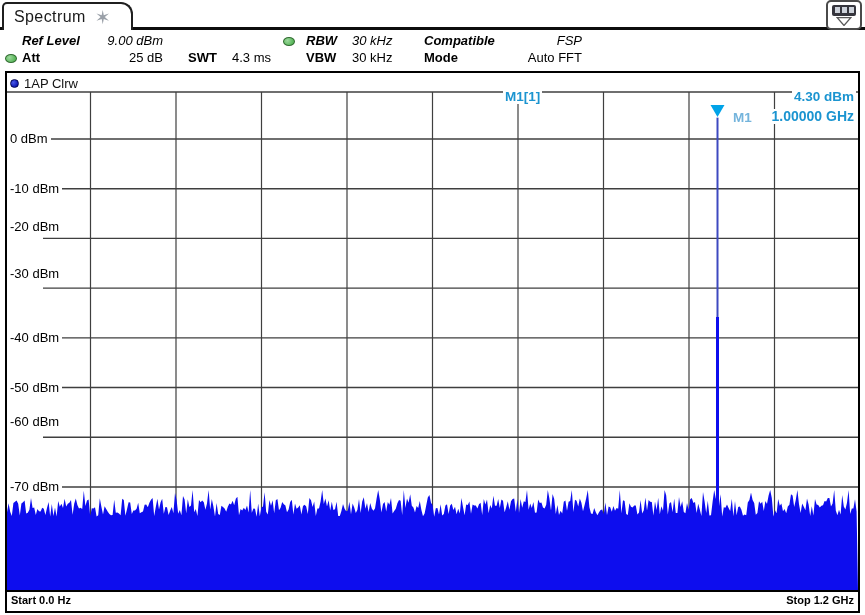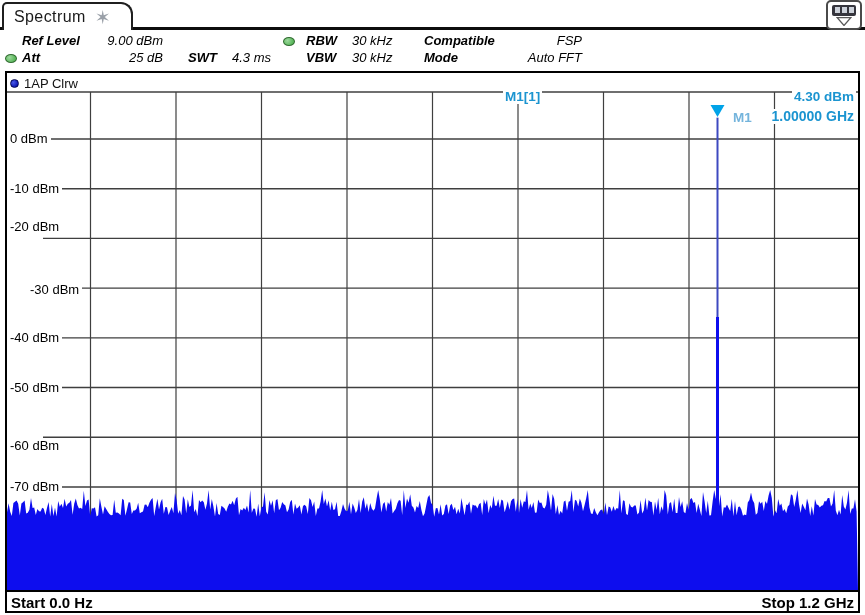--- a/index.html
+++ b/index.html
@@ -22,21 +22,21 @@
   .display-btn{position:absolute;right:3px;top:0;width:36px;height:30px;background:#fff;
        border:2px solid #4a4a4a;border-radius:5px;z-index:3;
        display:flex;flex-direction:column;align-items:center;justify-content:center;gap:1px;}
   .db-bar{width:24px;height:11px;background:#35353d;border-radius:2px;
        display:flex;align-items:center;justify-content:center;gap:2px;}
   .db-sq{width:5px;height:6px;background:#cdd2da;}
 
   
   .header{position:absolute;left:0;top:30px;width:865px;height:41px;font-size:13px;color:#000;}
   .hrow{position:absolute;left:0;width:865px;height:17px;}
-  .hrow.r1{top:3px;font-style:italic;} .hrow.r2{top:20px;font-style:italic;}
+  .hrow.r1{top:3px;font-style:italic;} .hrow.r2{top:20px;}
   .hspan{position:absolute;top:0;white-space:nowrap;}
   .hb{font-weight:bold;}
   .rnum{text-align:right;}
   .led{position:absolute;width:12px;height:9px;border-radius:50%;
        background:radial-gradient(circle at 35% 35%, #9ed89e, var(--led-green,#5bb85c) 70%);
        border:1px solid #2f6b2f;top:4px;}
 
   
   .diagram{position:absolute;left:5px;top:71px;width:855px;height:542px;
        border:2px solid var(--border-black,#000);background:#e5e5e5;}
@@ -48,21 +48,21 @@
   .trace-label{font-size:13px;color:#111;}
   .y-label{position:absolute;left:3px;font-size:13px;color:#000;background:#fff;
        padding:0 3px 0 0;line-height:16px;z-index:4;}
   .mk{position:absolute;background:#fff;padding:0 2px;line-height:15px;white-space:nowrap;z-index:6;}
   .mk-bold{font-weight:bold;font-size:13.5px;color:var(--marker-text,#1b94d0);}
   .mk-freq{font-weight:bold;font-size:14px;color:var(--marker-text,#1b94d0);}
   .mk-light{font-weight:bold;font-size:13.5px;color:var(--marker-text-light,#74b4dc);}
 
   
   .footer{position:absolute;left:0;bottom:0;width:851px;height:21px;border-top:2px solid #000;
-       background:#fff;font-weight:bold;font-size:15px;color:#000;}
+       background:#fff;font-weight:bold;font-size:11px;color:#000;}
   .f-start{position:absolute;left:4px;top:2px;}
   .f-pts{position:absolute;left:0;width:100%;text-align:center;top:2px;}
   .f-stop{position:absolute;right:4px;top:2px;}
 </style>
 </head>
 <body>
 
 <div class="screen">
 
   <div class="tabbar">
@@ -136,24 +136,24 @@
           <line x1="682" y1="19" x2="682" y2="517" stroke="#3f3f3f" stroke-width="1.2"></line>
           <line x1="767.5" y1="19" x2="767.5" y2="517" stroke="#3f3f3f" stroke-width="1.2"></line>
           <polygon points="0,517 0.0,439.2 1.6,430.3 3.2,438.7 4.8,443.1 6.4,430.1 8.0,428.8 9.6,427.6 11.2,430.7 12.8,442.5 14.4,430.6 16.0,429.3 17.6,427.6 19.2,440.6 20.8,439.8 22.4,436.7 24.0,424.9 25.6,435.1 27.2,434.6 28.8,441.9 30.4,436.0 32.0,438.2 33.6,438.4 35.2,434.7 36.8,435.7 38.4,442.0 40.0,434.9 41.6,429.1 43.2,443.5 44.8,431.1 46.4,442.9 48.0,434.5 49.6,443.5 51.2,428.1 52.8,433.8 54.4,430.8 56.0,434.9 57.6,425.7 59.2,433.4 60.8,430.8 62.4,429.8 64.0,427.0 65.6,441.8 67.2,430.7 68.8,425.4 70.4,432.0 72.0,435.6 73.6,434.7 75.2,436.1 76.8,417.8 78.4,433.0 80.0,427.5 81.6,426.6 83.2,442.9 84.8,435.2 86.4,435.4 88.0,434.2 89.6,443.5 91.2,442.3 92.8,425.2 94.4,433.7 96.0,441.5 97.6,433.2 99.2,436.1 100.8,438.8 102.4,441.1 104.0,442.2 105.6,442.0 107.2,426.8 108.8,439.8 110.4,439.5 112.0,440.4 113.6,442.3 115.2,425.8 116.8,427.1 118.4,442.8 120.0,436.2 121.6,429.3 123.2,429.6 124.8,441.1 126.4,437.4 128.0,437.4 129.6,435.7 131.2,429.8 132.8,440.3 134.4,439.2 136.0,438.5 137.6,431.7 139.2,431.6 140.8,434.2 142.4,429.7 144.0,426.8 145.6,425.1 147.2,443.0 148.8,433.9 150.4,425.7 152.0,436.4 153.6,429.2 155.2,425.8 156.8,440.8 158.4,434.1 160.0,434.3 161.6,441.9 163.2,437.4 164.8,434.1 166.4,440.2 168.0,420.0 169.6,427.1 171.2,440.7 172.8,436.9 174.4,442.3 176.0,423.1 177.6,426.5 179.2,440.3 180.8,426.3 182.4,434.0 184.0,432.5 185.6,417.0 187.2,439.2 188.8,436.0 190.4,443.1 192.0,427.1 193.6,429.2 195.2,427.5 196.8,429.3 198.4,436.7 200.0,430.6 201.6,417.0 203.2,436.5 204.8,426.1 206.4,433.5 208.0,443.4 209.6,430.0 211.2,441.0 212.8,442.1 214.4,432.8 216.0,433.9 217.6,435.6 219.2,438.8 220.8,433.7 222.4,430.4 224.0,431.5 225.6,427.8 227.2,432.2 228.8,425.7 230.4,423.8 232.0,442.3 233.6,436.1 235.2,437.6 236.8,434.8 238.4,437.1 240.0,432.6 241.6,439.4 243.2,417.0 244.8,439.8 246.4,435.4 248.0,435.8 249.6,443.7 251.2,430.6 252.8,443.3 254.4,434.5 256.0,433.5 257.6,419.2 259.2,438.7 260.8,441.4 262.4,427.1 264.0,432.8 265.6,427.3 267.2,440.3 268.8,427.2 270.4,426.1 272.0,437.2 273.6,434.8 275.2,428.9 276.8,431.3 278.4,432.5 280.0,439.3 281.6,436.6 283.2,429.1 284.8,426.7 286.4,441.5 288.0,430.6 289.6,435.8 291.2,434.5 292.8,432.2 294.4,441.4 296.0,433.0 297.6,431.8 299.2,433.5 300.8,441.1 302.4,425.0 304.0,427.2 305.6,434.0 307.2,428.4 308.8,443.1 310.4,435.6 312.0,435.6 313.6,428.4 315.2,417.0 316.8,431.0 318.4,425.6 320.0,433.4 321.6,427.3 323.2,437.5 324.8,428.7 326.4,437.0 328.0,436.2 329.6,428.8 331.2,443.0 332.8,443.0 334.4,438.0 336.0,430.9 337.6,435.7 339.2,438.2 340.8,437.4 342.4,428.8 344.0,441.2 345.6,430.4 347.2,434.4 348.8,440.1 350.4,436.8 352.0,426.1 353.6,439.9 355.2,428.6 356.8,424.2 358.4,435.7 360.0,430.1 361.6,439.1 363.2,429.9 364.8,435.6 366.4,437.7 368.0,435.4 369.6,425.6 371.2,417.0 372.8,426.3 374.4,439.6 376.0,431.1 377.6,428.9 379.2,438.4 380.8,428.9 382.4,431.7 384.0,425.0 385.6,440.5 387.2,438.0 388.8,435.7 390.4,430.2 392.0,427.1 393.6,427.7 395.2,442.1 396.8,417.0 398.4,435.1 400.0,425.5 401.6,429.7 403.2,421.2 404.8,432.8 406.4,434.4 408.0,439.5 409.6,432.9 411.2,435.1 412.8,427.9 414.4,437.1 416.0,443.3 417.6,440.6 419.2,432.5 420.8,424.6 422.4,422.0 424.0,429.8 425.6,432.3 427.2,443.8 428.8,435.3 430.4,435.0 432.0,441.6 433.6,431.3 435.2,442.6 436.8,440.9 438.4,432.5 440.0,431.3 441.6,441.1 443.2,432.4 444.8,430.7 446.4,437.1 448.0,433.8 449.6,441.3 451.2,435.8 452.8,440.4 454.4,425.0 456.0,433.9 457.6,442.2 459.2,431.6 460.8,432.1 462.4,428.5 464.0,440.8 465.6,431.6 467.2,432.4 468.8,432.4 470.4,435.6 472.0,431.3 473.6,429.8 475.2,442.0 476.8,426.0 478.4,431.6 480.0,426.6 481.6,440.3 483.2,431.9 484.8,435.5 486.4,422.8 488.0,432.8 489.6,432.7 491.2,425.9 492.8,435.1 494.4,426.5 496.0,427.8 497.6,439.3 499.2,434.3 500.8,428.2 502.4,436.7 504.0,428.3 505.6,426.0 507.2,425.4 508.8,438.7 510.4,426.0 512.0,440.0 513.6,425.9 515.2,434.7 516.8,428.3 518.4,428.9 520.0,417.0 521.6,436.7 523.2,430.6 524.8,434.9 526.4,429.1 528.0,439.7 529.6,439.5 531.2,426.5 532.8,430.1 534.4,429.4 536.0,434.5 537.6,435.4 539.2,431.8 540.8,417.0 542.4,425.4 544.0,437.6 545.6,421.0 547.2,425.9 548.8,441.0 550.4,432.0 552.0,441.9 553.6,437.7 555.2,440.6 556.8,428.8 558.4,427.6 560.0,437.8 561.6,428.7 563.2,427.9 564.8,417.0 566.4,439.0 568.0,426.8 569.6,427.8 571.2,433.4 572.8,425.4 574.4,429.8 576.0,438.2 577.6,432.0 579.2,425.3 580.8,417.0 582.4,434.2 584.0,440.6 585.6,441.0 587.2,435.0 588.8,439.2 590.4,442.3 592.0,439.3 593.6,436.9 595.2,436.6 596.8,441.2 598.4,429.6 600.0,442.1 601.6,433.6 603.2,434.3 604.8,438.8 606.4,432.9 608.0,437.8 609.6,435.1 611.2,435.8 612.8,417.0 614.4,440.3 616.0,427.3 617.6,428.0 619.2,441.0 620.8,441.9 622.4,430.3 624.0,433.8 625.6,434.6 627.2,432.6 628.8,432.5 630.4,441.6 632.0,439.5 633.6,427.0 635.2,440.6 636.8,437.2 638.4,424.6 640.0,437.5 641.6,426.9 643.2,428.8 644.8,428.9 646.4,442.6 648.0,428.4 649.6,437.0 651.2,424.8 652.8,441.2 654.4,433.2 656.0,437.8 657.6,417.0 659.2,422.6 660.8,441.4 662.4,430.4 664.0,428.9 665.6,439.3 667.2,425.6 668.8,440.0 670.4,439.9 672.0,424.0 673.6,433.9 675.2,428.2 676.8,438.9 678.4,440.2 680.0,429.9 681.6,436.7 683.2,426.2 684.8,425.1 686.4,430.0 688.0,428.9 689.6,440.1 691.2,430.8 692.8,436.4 694.4,443.0 696.0,419.0 697.6,428.5 699.2,440.1 700.8,427.8 702.4,442.4 704.0,442.2 705.6,428.7 707.2,417.0 708.8,425.5 710.4,426.2 712.0,433.2 713.6,421.3 715.2,443.6 716.8,434.2 718.4,434.7 720.0,431.6 721.6,435.1 723.2,437.9 724.8,425.8 726.4,443.2 728.0,428.0 729.6,442.3 731.2,434.0 732.8,433.4 734.4,436.8 736.0,442.8 737.6,441.5 739.2,442.2 740.8,429.6 742.4,426.9 744.0,419.5 745.6,426.9 747.2,430.0 748.8,441.8 750.4,440.0 752.0,428.2 753.6,430.8 755.2,428.7 756.8,438.0 758.4,428.1 760.0,430.9 761.6,422.5 763.2,417.0 764.8,424.9 766.4,443.4 768.0,437.3 769.6,440.2 771.2,426.0 772.8,432.8 774.4,430.5 776.0,438.3 777.6,435.9 779.2,440.3 780.8,433.6 782.4,431.8 784.0,421.3 785.6,422.5 787.2,434.0 788.8,426.8 790.4,417.0 792.0,431.3 793.6,440.0 795.2,430.5 796.8,433.8 798.4,437.2 800.0,425.4 801.6,431.6 803.2,442.9 804.8,433.2 806.4,442.6 808.0,425.9 809.6,431.4 811.2,432.0 812.8,434.6 814.4,432.7 816.0,432.3 817.6,427.9 819.2,428.4 820.8,424.9 822.4,424.9 824.0,433.6 825.6,430.4 827.2,417.0 828.8,437.6 830.4,442.3 832.0,436.7 833.6,441.4 835.2,421.9 836.8,433.6 838.4,436.5 840.0,429.8 841.6,417.0 843.2,441.1 844.8,435.6 846.4,435.4 848.0,426.2 849.6,438.6 851,517" fill="#0d0dee" stroke="none"></polygon>
           <line x1="710.5" y1="44.624700000000004" x2="710.5" y2="245" stroke="#3d49c0" stroke-width="2"></line>
           <line x1="710.5" y1="244" x2="710.5" y2="441" stroke="#0d0dee" stroke-width="3"></line>
           <polygon points="703.5,32.0247 717.5,32.0247 710.5,44.0247" fill="#00a3e8"></polygon>
         </svg>
         <span class="y-label" style="top: 58px;">0 dBm</span>
         <span class="y-label" style="top: 107.71px;">-10 dBm</span>
         <span class="y-label" style="top: 146px;">-20 dBm</span>
-        <span class="y-label" style="top: 209px; margin-left: 20px;">-30 dBm</span>
+        <span class="y-label" style="top: 193px;">-30 dBm</span>
         <span class="y-label" style="top: 256.84px;">-40 dBm</span>
         <span class="y-label" style="top: 306.55px;">-50 dBm</span>
-        <span class="y-label" style="top: 365px;">-60 dBm</span>
+        <span class="y-label" style="top: 341px;">-60 dBm</span>
         <span class="y-label" style="top: 405.97px;">-70 dBm</span>
       </div>
     <div class="footer">
       <span class="f-start">Start 0.0 Hz</span>
       <span class="f-stop">Stop 1.2 GHz</span>
     </div>
   </div>
 
 </div>
 

